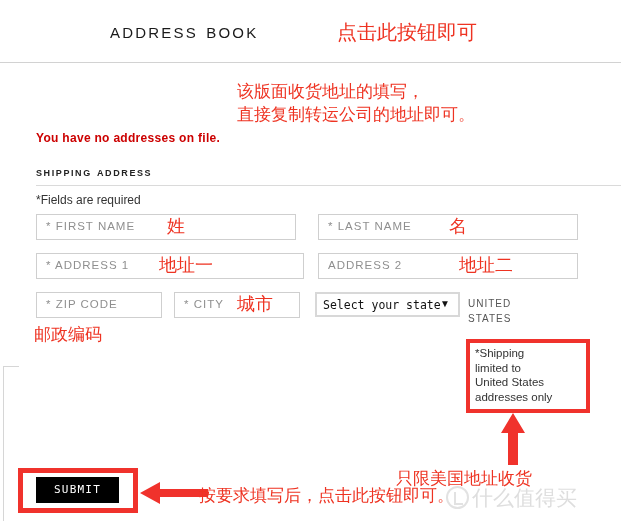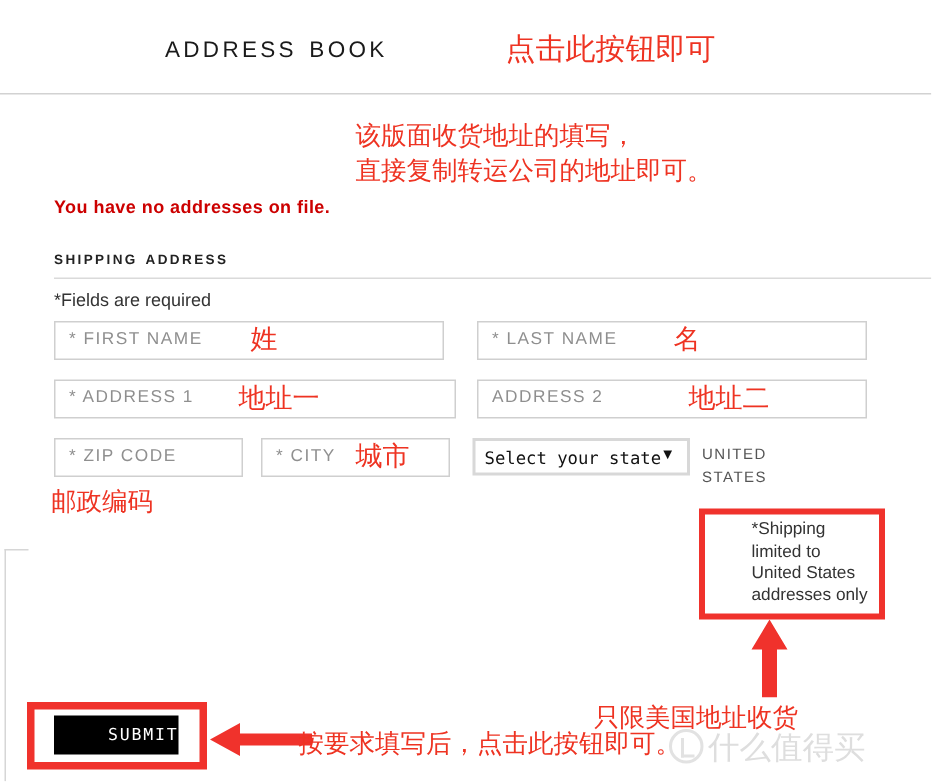--- a/index.html
+++ b/index.html
@@ -206,21 +206,20 @@
     background: #ffffff;
   }
   .warn-box .txt {
     position: absolute;
     left: 5px;
     top: 3px;
     font-size: 11.5px;
     line-height: 14.5px;
     color: #333333;
     white-space: pre-line;
-    margin-left: 26px;
   }
 
   
   .submit-hilite {
     position: absolute;
     box-sizing: border-box;
     left: 18px;
     top: 468px;
     width: 120px;
     height: 45px;
@@ -233,21 +232,21 @@
     top: 477px;
     width: 83px;
     height: 26px;
     background: #000000;
     border: 0;
     padding: 0;
     color: #ffffff;
     font-family: "DejaVu Sans Mono", monospace;
     font-size: 11px;
     letter-spacing: 1.2px;
-    text-align: right;
+    text-align: center;
     line-height: 26px;
   }
 
   
   .left-rule {
     position: absolute;
     left: 3px;
     top: 366px;
     width: 1px;
     height: 155px;

